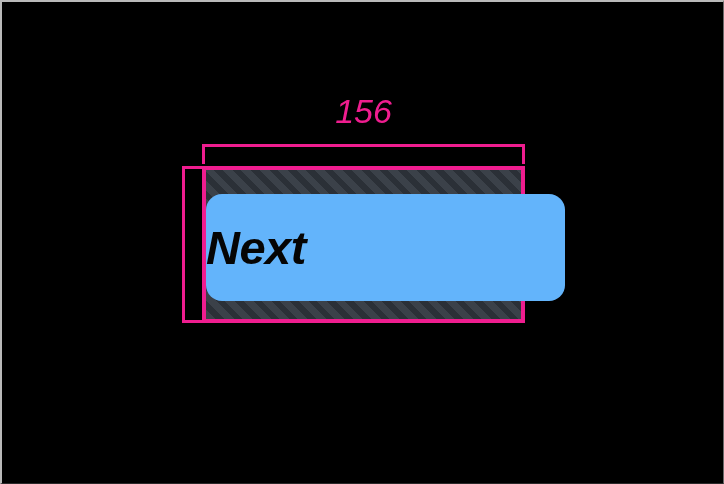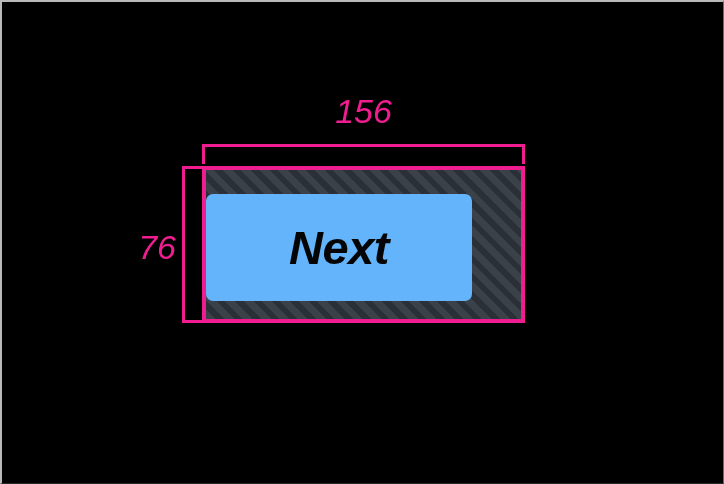--- a/index.html
+++ b/index.html
@@ -52,28 +52,28 @@
         #2b3037 7px,
         #2b3037 13px
     );
   }
 
   
   #next-button {
     position: absolute;
     left: 0px;
     top: 24px;
-    width: 266px;
+    width: 359px;
     height: 107px;
     box-sizing: border-box;
     background: #63b4fb;
-    border-radius: 7px;
+    border-radius: 16px;
     display: flex;
     align-items: center;
-    justify-content: center;
+    justify-content: flex-start;
     cursor: pointer;
   }
 
   #next-button-label {
     color: #050505;
     font-family: "Liberation Sans", sans-serif;
     font-size: 47px;
     font-weight: bold;
     letter-spacing: -0.5px;
     line-height: 1;
@@ -134,21 +134,20 @@
 </style>
 </head>
 <body>
 
 <div id="stage">
 
   <div id="width-label" class="dim-label">156</div>
 
   <div id="width-bracket"></div>
 
-  <div id="height-label" class="dim-label">76</div>
 
   <div id="height-bracket"></div>
 
   <div id="highlight-box">
 
     <div id="element-slot">
 
       <div id="next-button">
         <span id="next-button-label">Next</span>
       </div>

